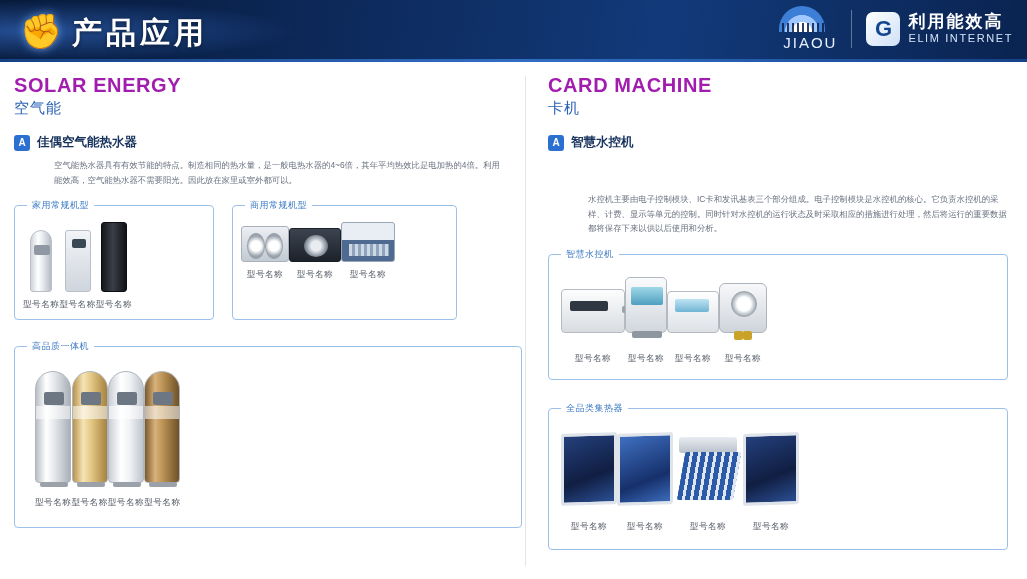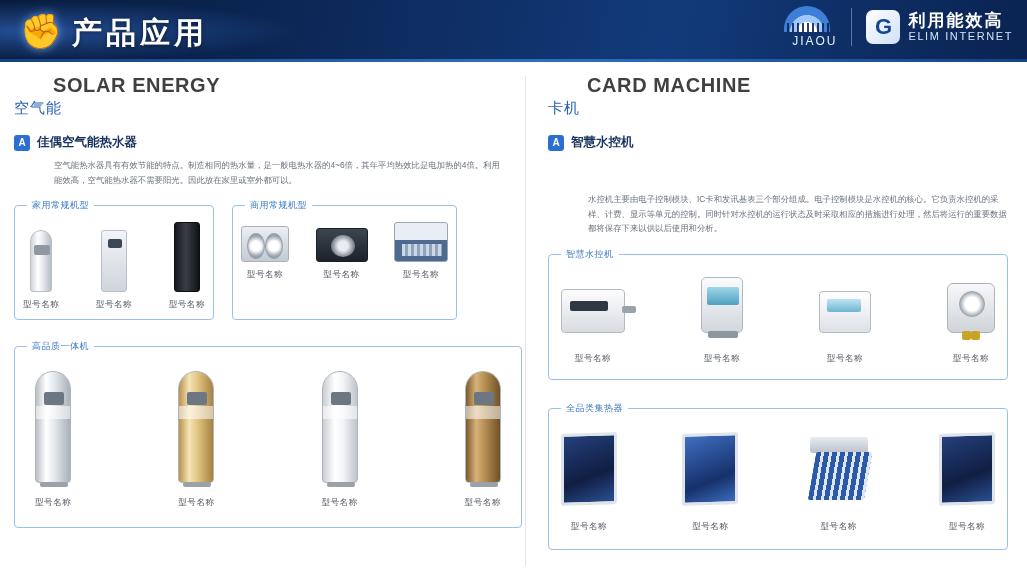--- a/index.html
+++ b/index.html
@@ -47,21 +47,21 @@
   .brand-jiaou .sun {
     width: 46px; height: 26px;
     border-radius: 23px 23px 0 0;
     background: radial-gradient(circle at 50% 100%, #ffffff 0 28%, #9ec8ff 30% 48%, #3d7fd6 50% 100%);
     position: relative; overflow: hidden;
   }
   .brand-jiaou .sun:after {
     content: ""; position: absolute; left: 0; bottom: 0; width: 46px; height: 9px;
     background: repeating-linear-gradient(90deg, transparent 0 3px, rgba(10,30,70,.85) 3px 5px);
   }
-  .brand-jiaou .name { font-size: 12px; letter-spacing: 2px; margin-top: 2px; margin-left: 16px; }
+  .brand-jiaou .name { font-size: 15px; letter-spacing: 2px; margin-top: 2px; margin-left: 16px; }
   .brand-divider { width: 1px; height: 38px; background: rgba(255,255,255,.35); }
   .brand-elim { display: flex; align-items: center; gap: 8px; color: #fff; }
   .brand-elim .mark {
     width: 34px; height: 34px; border-radius: 7px;
     background: linear-gradient(135deg, #ffffff, #cfe0f7);
     color: #12468f; font-size: 22px; font-weight: bold;
     display: flex; align-items: center; justify-content: center;
   }
   .brand-elim .txt { line-height: 1.15; }
   .brand-elim .cn { font-size: 17px; font-weight: bold; letter-spacing: 2px; }
@@ -77,21 +77,21 @@
   }
   .col { width: 100%; }
   .col-left { flex: 0 0 508px; }
   .col-right { flex: 0 0 460px; }
   .col-sep {
     position: absolute; left: 525px; top: 14px;
     width: 1px; height: 490px; background: #e2e6ec;
   }
 
   .sec-title-en {
-    font-size: 20px; font-weight: bold; color: #404040; letter-spacing: .6px; margin-left: 39px;
+    font-size: 20px; font-weight: bold; color: #a21caf; letter-spacing: .6px;
   }
   .sec-title-cn {
     font-size: 15px; color: #2a62b6; margin-top: 2px; letter-spacing: 1px;
   }
 
   .item-head {
     display: flex; align-items: center; gap: 7px; margin-top: 16px;
   }
   .badge-a {
     width: 16px; height: 16px; border-radius: 3px;
@@ -113,21 +113,21 @@
     border: 1px solid #9bc1ea;
     border-radius: 4px;
     margin-top: 18px;
     padding: 16px 8px 8px 8px;
   }
   .box-label {
     position: absolute; top: -7px; left: 12px;
     background: #ffffff; padding: 0 5px;
     font-size: 9px; color: #3c7ac4; letter-spacing: .5px;
   }
-  .row { display: flex; align-items: flex-end; justify-content: space-between; }
+  .row { display: flex; align-items: flex-end; justify-content: flex-start; }
   .cell { display: flex; flex-direction: column; align-items: center; }
   .cap { margin-top: 7px; font-size: 8.6px; color: #555b66; letter-spacing: .5px; }
 
   .boxes-2 { display: flex; gap: 18px; }
   .boxes-2 > .box { margin-top: 18px; }
   .box-home { flex: 0 0 200px; }
   .box-comm { flex: 0 0 225px; }
 
   
   .art { display: flex; align-items: flex-end; justify-content: center; }

